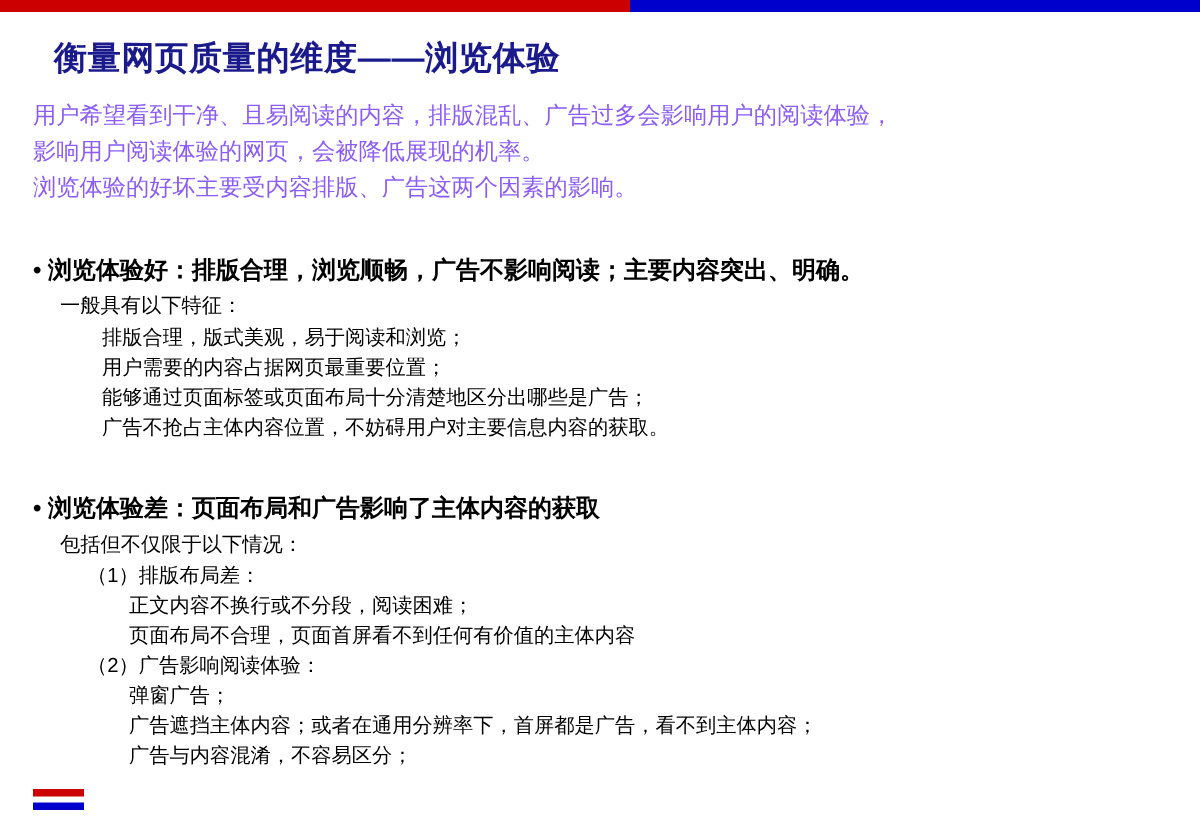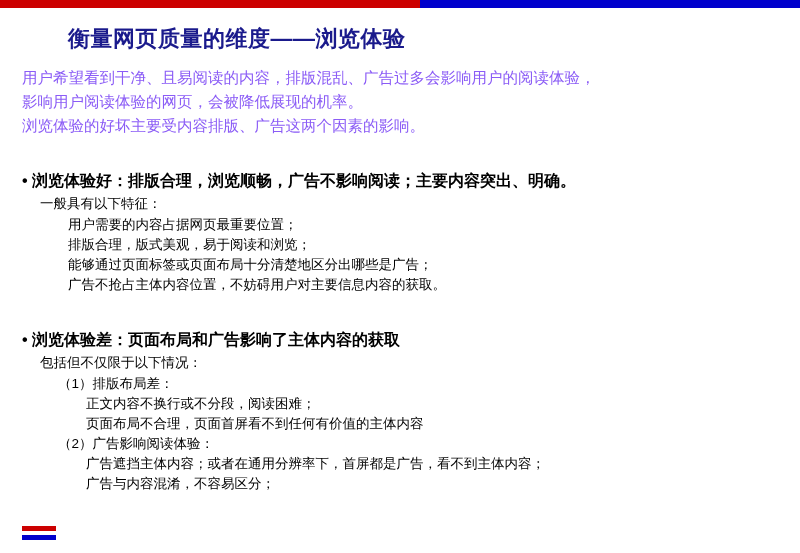--- a/index.html
+++ b/index.html
@@ -47,21 +47,20 @@
   
   .title {
     position: absolute;
     left: 36px;
     top: 24px;
     font-size: 22px;
     font-weight: bold;
     color: #1a1a8c;
     letter-spacing: 0.5px;
     white-space: nowrap;
-    margin-left: 32px;
   }
 
   
   .content {
     position: absolute;
     left: 22px;
     top: 66px;
     width: 760px;
   }
 
@@ -150,22 +149,22 @@
 
   <div class="gap-md"></div>
 
   <div class="section">
     <div class="bullet-head">
       <span class="dot">•</span>
       <span class="label">浏览体验好：</span><span class="rest">排版合理，浏览顺畅，广告不影响阅读；主要内容突出、明确。</span>
     </div>
     <div class="sub-note">一般具有以下特征：</div>
     <ul class="detail-list">
+      <li>排版合理，版式美观，易于阅读和浏览；</li>
       <li>用户需要的内容占据网页最重要位置；</li>
-      <li>排版合理，版式美观，易于阅读和浏览；</li>
       <li>能够通过页面标签或页面布局十分清楚地区分出哪些是广告；</li>
       <li>广告不抢占主体内容位置，不妨碍用户对主要信息内容的获取。</li>
     </ul>
   </div>
 
   <div class="gap-md"></div>
   <div class="gap-sm"></div>
 
   <div class="section">
     <div class="bullet-head">
@@ -175,20 +174,21 @@
     <div class="sub-note">包括但不仅限于以下情况：</div>
 
     <div class="numbered">（1）排版布局差：</div>
     <ul class="deep-list">
       <li>正文内容不换行或不分段，阅读困难；</li>
       <li>页面布局不合理，页面首屏看不到任何有价值的主体内容</li>
     </ul>
 
     <div class="numbered">（2）广告影响阅读体验：</div>
     <ul class="deep-list">
+      <li>弹窗广告；</li>
       <li>广告遮挡主体内容；或者在通用分辨率下，首屏都是广告，看不到主体内容；</li>
       <li>广告与内容混淆，不容易区分；</li>
     </ul>
   </div>
 
 </div>
 
 <div class="bottom-bar-red"></div>
 <div class="bottom-bar-blue"></div>
 

